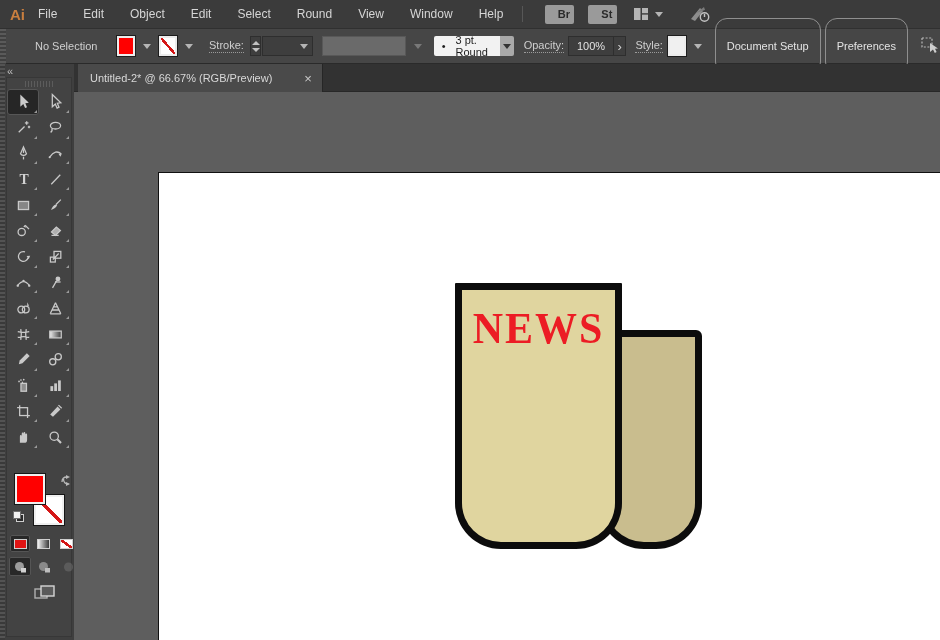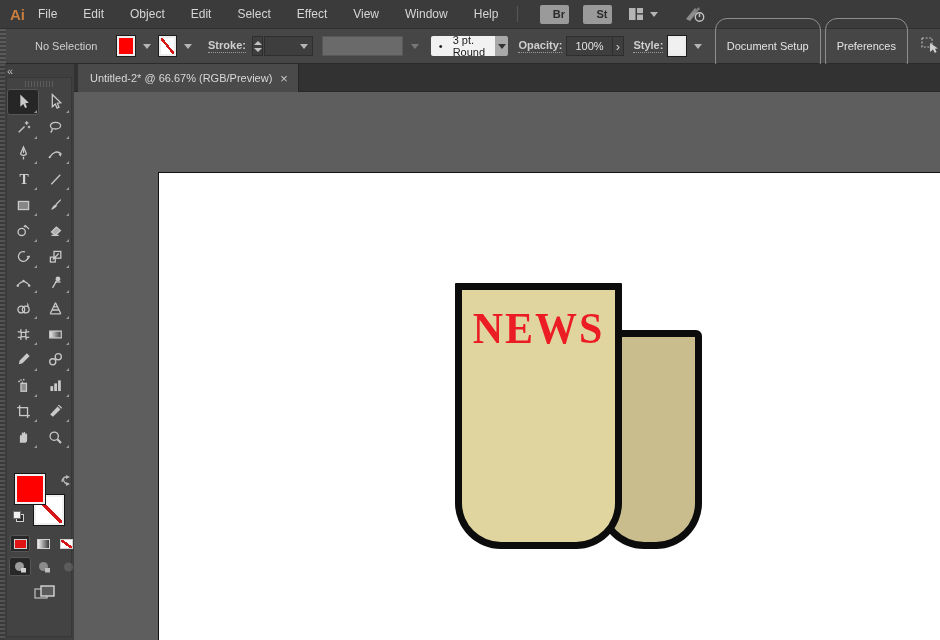--- a/index.html
+++ b/index.html
@@ -17,21 +17,21 @@
           display:flex;align-items:center;justify-content:center;border-radius:2px;margin-left:14px;padding-left:8px;}
   .ws-wrap{display:flex;align-items:center;margin-left:16px;}
   .chev-dn{width:0;height:0;border-left:4px solid transparent;border-right:4px solid transparent;border-top:5px solid #b5b5b5;margin-left:6px;}
   .gpu-wrap{margin-left:24px;display:flex;align-items:center;}
 
   
   .controlbar{position:absolute;left:0;top:29px;width:940px;height:35px;background:#464646;
               display:flex;align-items:center;color:#cfcfcf;font-size:11px;border-bottom:1px solid #2a2a2a;box-sizing:border-box;}
   .dock-edge{width:6px;height:35px;background:repeating-linear-gradient(180deg,#5a5a5a 0 2px,#404040 2px 4px);flex:none;}
   .cb-label{white-space:nowrap;}
-  .cb-link{white-space:nowrap;border-bottom:1px dotted #9a9a9a;padding-bottom:1px;cursor:default;font-weight:bold;}
+  .cb-link{white-space:nowrap;border-bottom:1px dotted #9a9a9a;padding-bottom:1px;cursor:default;}
   .swatch{width:20px;height:20px;box-sizing:border-box;border:2px solid #ececec;outline:1px solid #1d1d1d;background:#ff0000;}
   .swatch.none{background:linear-gradient(to top right,#ffffff 44%,#d41717 44%,#d41717 56%,#ffffff 56%);}
   .swatch.white{background:#f0f0f0;}
   .dd-btn{width:15px;height:20px;display:flex;align-items:center;justify-content:center;margin-left:2px;}
   .stepper{width:13px;height:20px;background:#3e3e3e;border:1px solid #2e2e2e;display:flex;flex-direction:column;
            align-items:center;justify-content:center;gap:3px;box-sizing:border-box;}
   .chev-up{width:0;height:0;border-left:4px solid transparent;border-right:4px solid transparent;border-bottom:4px solid #c2c2c2;}
   .chev-down-s{width:0;height:0;border-left:4px solid transparent;border-right:4px solid transparent;border-top:4px solid #c2c2c2;}
   .dark-dd{height:20px;background:#3e3e3e;border:1px solid #2e2e2e;box-sizing:border-box;display:flex;align-items:center;justify-content:flex-end;padding-right:4px;}
   .disabled-dd{height:20px;background:#6e6e6e;border:1px solid #5a5a5a;box-sizing:border-box;opacity:.9;}
@@ -79,21 +79,21 @@
   .chip.grad{background:linear-gradient(90deg,#f2f2f2,#3a3a3a);}
   .chip.none{background:linear-gradient(to top right,#fff 40%,#d41717 40%,#d41717 60%,#fff 60%);}
   .moderow{position:absolute;left:2px;top:479px;display:flex;gap:2px;}
   .modebtn{width:22px;height:19px;display:flex;align-items:center;justify-content:center;}
   .modebtn.active{background:#282828;border-radius:2px;box-shadow:inset 0 0 0 1px #555;}
   .screenmode{position:absolute;left:26px;top:505px;}
 
   
   .tabbar{position:absolute;left:74px;top:64px;width:866px;height:28px;background:#323232;border-bottom:1px solid #282828;box-sizing:border-box;}
   .tab{position:absolute;left:4px;top:0;height:28px;background:#4a4a4a;color:#d8d8d8;font-size:11px;
-       display:flex;align-items:center;padding:0 10px 0 12px;gap:8px;border-right:1px solid #262626;}
+       display:flex;align-items:center;padding:0 10px 0 12px;gap:32px;border-right:1px solid #262626;}
   .tab-close{color:#c9c9c9;font-size:13px;line-height:1;}
 
   
   .canvas{position:absolute;left:74px;top:92px;width:887px;height:548px;background:#5e5e5e;overflow:hidden;}
   .artboard{position:absolute;left:84px;top:80px;width:782px;height:468px;background:#ffffff;
             border-top:1px solid #101010;border-left:1px solid #101010;box-sizing:border-box;}
   .sheet-back{position:absolute;left:524px;top:238px;width:104px;height:219px;box-sizing:border-box;
               background:#c9bd8e;border:7px solid #0c0c0c;border-radius:0 6px 46px 46px;}
   .sheet-front{position:absolute;left:381px;top:191px;width:167px;height:266px;box-sizing:border-box;
               background:#e0d59f;border:7px solid #0c0c0c;border-radius:1px 1px 46px 46px;}
@@ -105,21 +105,21 @@
 
 <div class="app">
 
   <div class="menubar">
     <span class="ai-logo">Ai</span>
     <span class="menu-item">File</span>
     <span class="menu-item">Edit</span>
     <span class="menu-item">Object</span>
     <span class="menu-item">Edit</span>
     <span class="menu-item">Select</span>
-    <span class="menu-item">Effect</span>
+    <span class="menu-item">Round</span>
     <span class="menu-item">View</span>
     <span class="menu-item">Window</span>
     <span class="menu-item">Help</span>
     <span class="mb-sep"></span>
     <span class="sq-btn">Br</span>
     <span class="sq-btn">St</span>
     <span class="ws-wrap">
       <svg width="16" height="14" viewBox="0 0 16 14">
         <rect x="1" y="1" width="6.5" height="12" fill="#b5b5b5"></rect>
         <rect x="9" y="1" width="6" height="5.2" fill="#b5b5b5"></rect>

